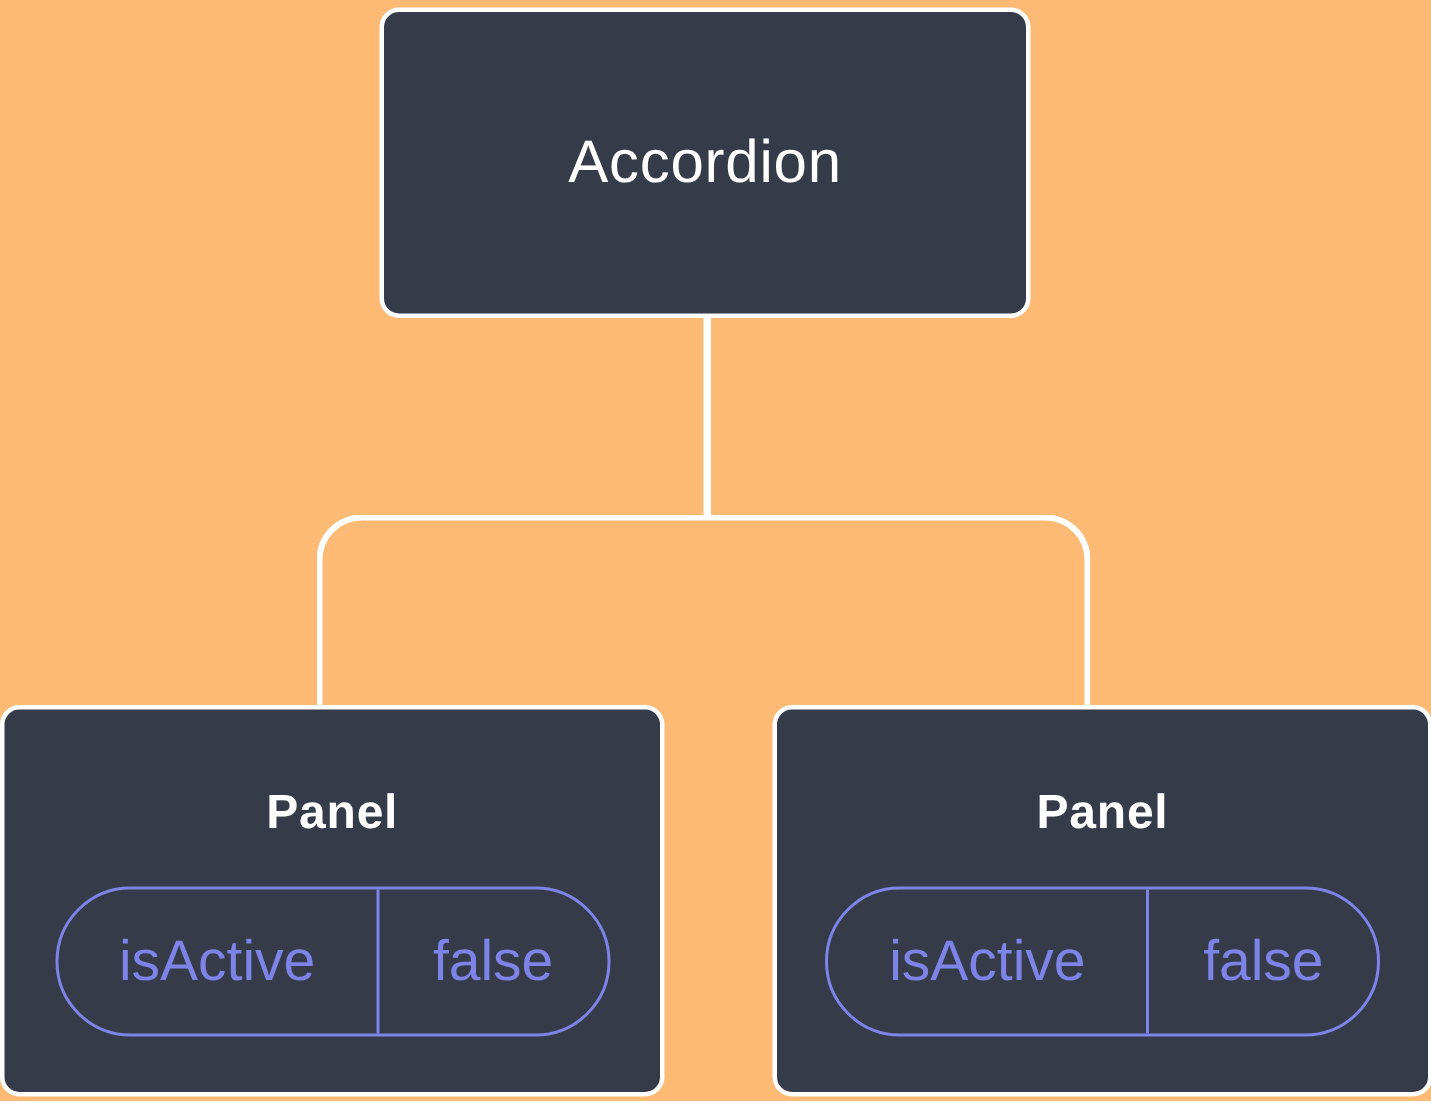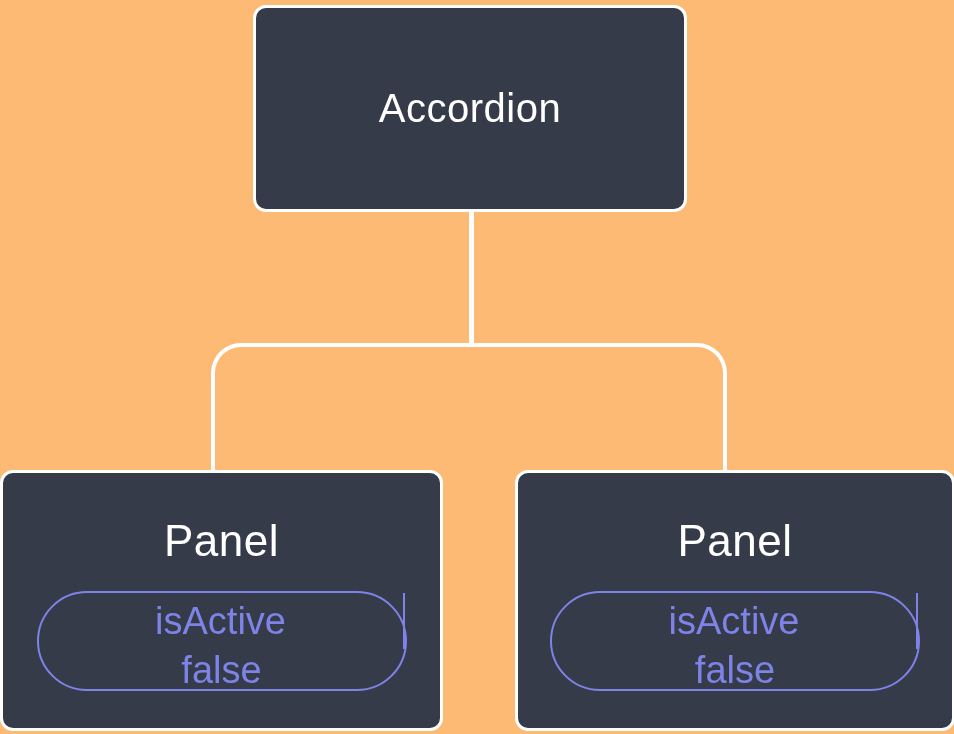--- a/index.html
+++ b/index.html
@@ -70,36 +70,35 @@
     width: 443px;
   }
   .panel-right {
     left: 515px;
     width: 440px;
   }
   .panel-title {
     margin-top: 44px;
     line-height: 48px;
     color: #FFFFFF;
-    font-size: 44px;
-    font-weight: 400;
+    font-size: 32px;
+    font-weight: 700;
     letter-spacing: 0.5px;
   }
   .state-pill {
     margin-top: 26px;
     width: 370px;
     height: 100px;
     box-sizing: border-box;
     border: 2.5px solid #7E83E8;
     border-radius: 50px;
     display: flex;
     color: #7E83E8;
     font-size: 38px;
     font-weight: 400;
-    flex-direction: column;
   }
   .state-name {
     flex: 0 0 58.6%;
     display: flex;
     align-items: center;
     justify-content: center;
     border-right: 2.5px solid #7E83E8;
     box-sizing: border-box;
   }
   .state-value {

